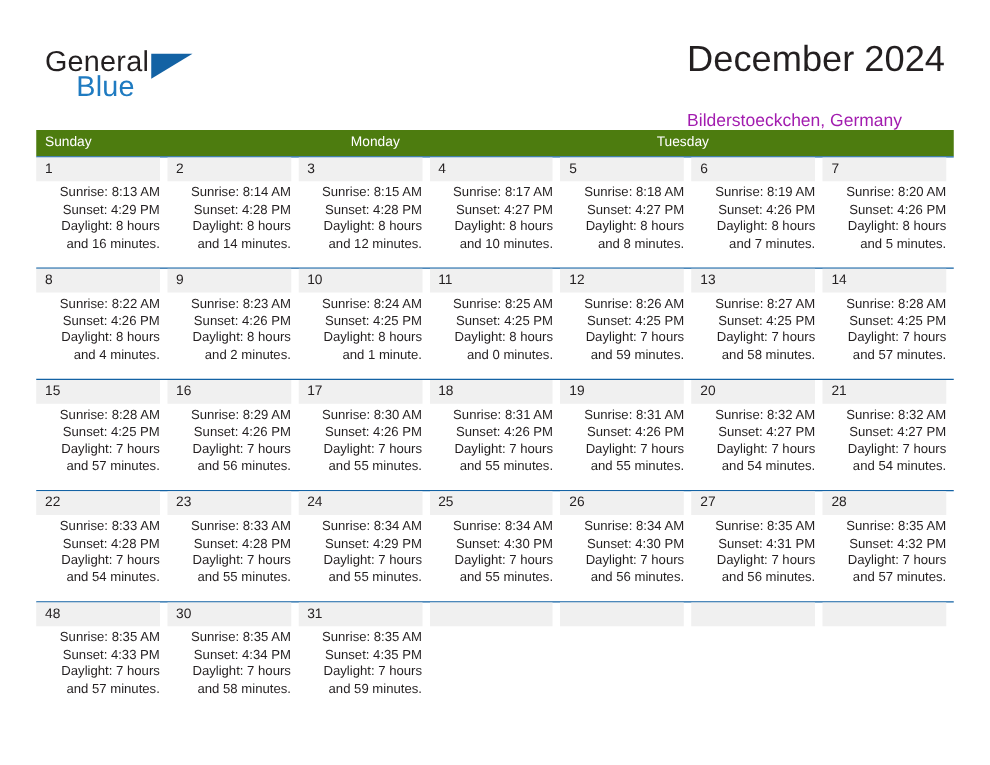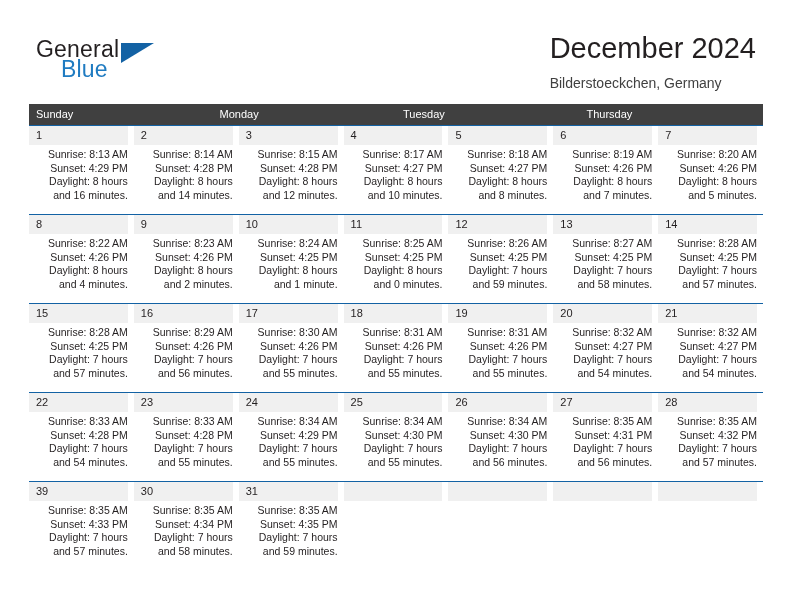--- a/index.html
+++ b/index.html
@@ -75,37 +75,37 @@
   .cal-title {
     font-size: 29px;
     color: #231f20;
     line-height: 36px;
     white-space: nowrap;
     font-weight: normal;
     margin: 0;
   }
   .cal-subtitle {
     font-size: 14px;
-    color: #404040;
+    color: #a21caf;
     line-height: 20px;
-    margin-top: 7px;
+    margin-top: 20px;
     white-space: nowrap;
   }
 
   
   .calendar {
     position: absolute;
     left: 29px;
     top: 104px;
     width: 734px;
   }
 
   .dow-row {
     display: flex;
-    background: #404040;
+    background: #4d7c0f;
     height: 21px;
   }
   .dow-cell {
     flex: 1 1 0;
     color: #ffffff;
     font-size: 11px;
     line-height: 21px;
     padding-left: 7px;
     box-sizing: border-box;
     white-space: nowrap;
@@ -166,21 +166,20 @@
       <div class="cal-subtitle">Bilderstoeckchen, Germany</div>
     </div>
 
   </div>
 
   <div class="calendar">
     <div class="dow-row" id="dow-row">
         <div class="dow-cell">Sunday</div>
         <div class="dow-cell">Monday</div>
         <div class="dow-cell">Tuesday</div>
-        <div class="dow-cell">Thursday</div>
       </div>
     <div id="weeks-container">
         <div class="week">
           <div class="day">
             <div class="day-num">1</div>
             <div class="day-lines">
               <div>Sunrise: 8:13 AM</div>
               <div>Sunset: 4:29 PM</div>
               <div>Daylight: 8 hours</div>
               <div>and 16 minutes.</div>
@@ -431,21 +430,21 @@
             <div class="day-lines">
               <div>Sunrise: 8:35 AM</div>
               <div>Sunset: 4:32 PM</div>
               <div>Daylight: 7 hours</div>
               <div>and 57 minutes.</div>
             </div>
           </div>
         </div>
         <div class="week last">
           <div class="day">
-            <div class="day-num">39</div>
+            <div class="day-num">48</div>
             <div class="day-lines">
               <div>Sunrise: 8:35 AM</div>
               <div>Sunset: 4:33 PM</div>
               <div>Daylight: 7 hours</div>
               <div>and 57 minutes.</div>
             </div>
           </div>
           <div class="day">
             <div class="day-num">30</div>
             <div class="day-lines">

